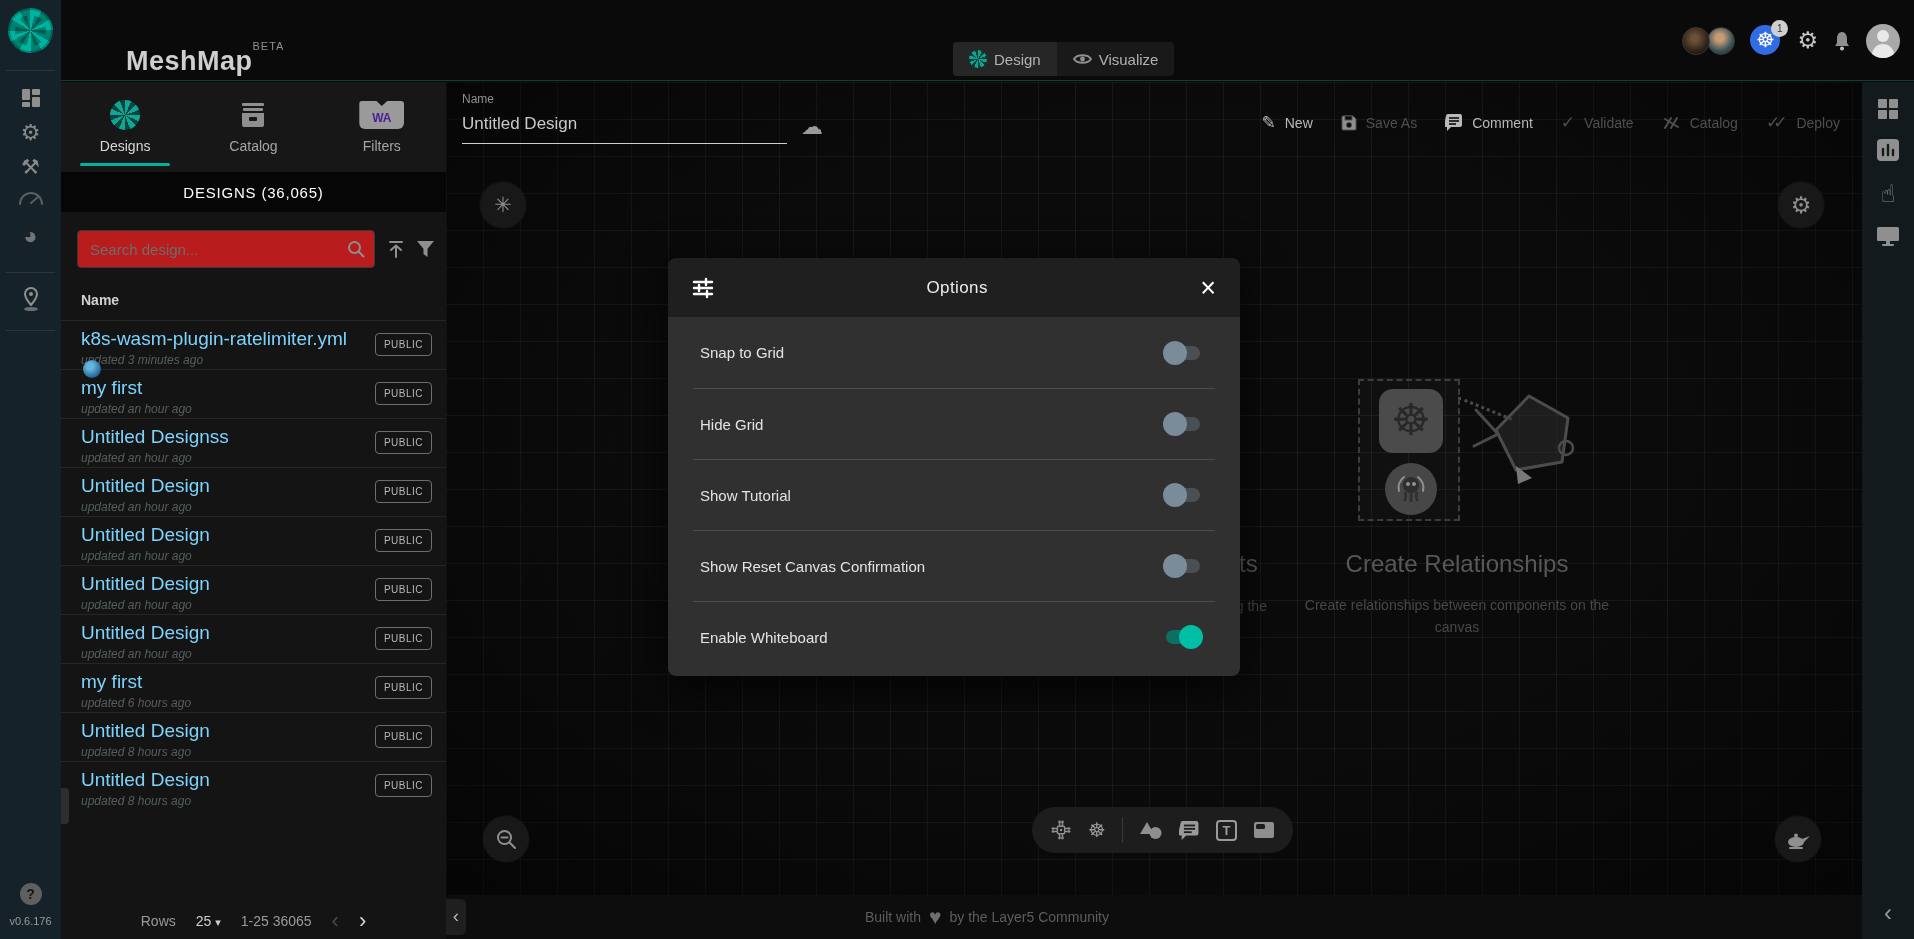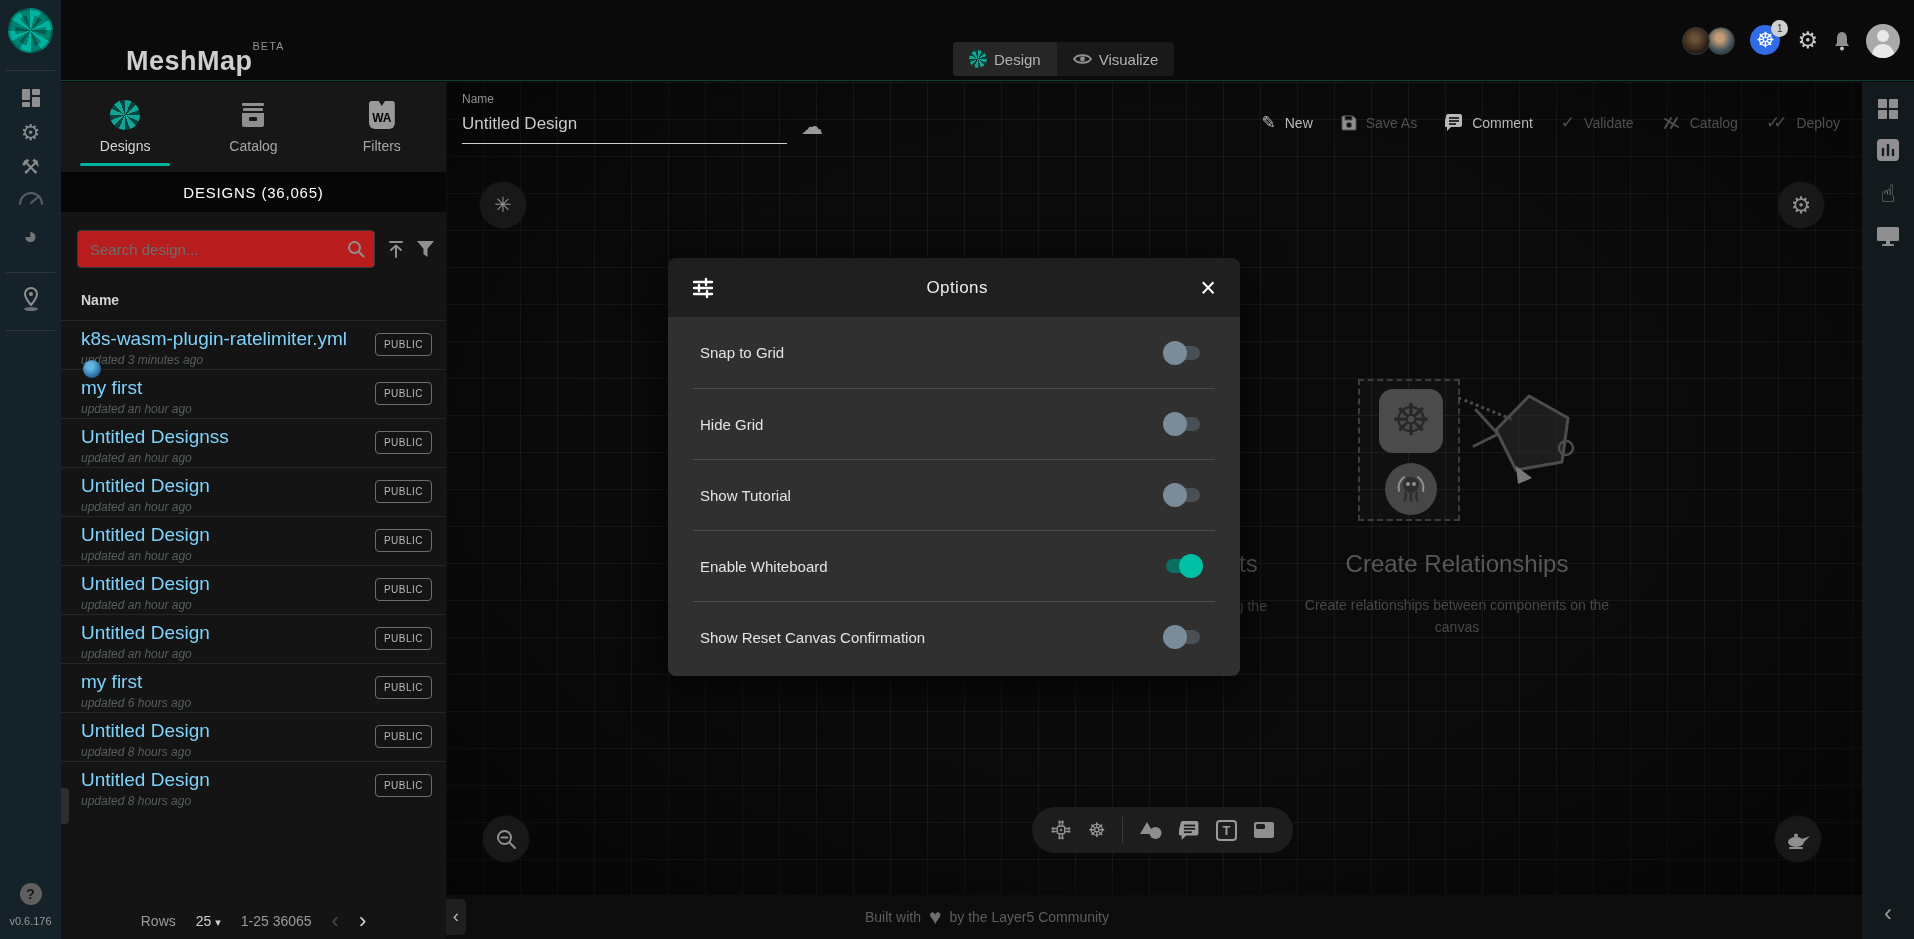--- a/index.html
+++ b/index.html
@@ -52,21 +52,21 @@
   .panel { position:absolute; left:61px; top:82px; width:385px; bottom:0; background:#141414; z-index:20; }
   .ptabs { position:absolute; left:0; top:0; right:0; height:90px; background:#171717; display:flex; }
   .ptab { flex:1; display:flex; flex-direction:column; align-items:center; justify-content:center; gap:8px;
     font-size:14px; color:#a5a5a5; cursor:pointer; position:relative; }
   .ptab.active { color:#d6d6d6; }
   .ptab.active::after { content:''; position:absolute; bottom:6px; left:15%; width:70%; height:3px;
     border-radius:2px; background:#00B39F; }
   .ptab .tico { height:30px; display:flex; align-items:center; color:#8f8f8f; }
   .pinwheel-lg { width:30px; height:30px; border-radius:50%;
     background:repeating-conic-gradient(#10a695 0 25deg,#0a4640 25deg 45deg); }
-  .wa-chip { width:26px; height:28px; background:#9a9a9a; border-radius:3px 3px 6px 6px; color:#000000;
+  .wa-chip { width:45px; height:28px; background:#9a9a9a; border-radius:3px 3px 6px 6px; color:#4c1d95;
     font-weight:bold; font-size:12px; text-align:center; line-height:34px; clip-path:polygon(0 0,38% 0,50% 18%,62% 0,100% 0,100% 100%,0 100%); }
   .sec-band { position:absolute; left:0; top:90px; right:0; height:40px; background:#060606;
     display:flex; align-items:center; justify-content:center; font-size:15px; color:#ffffff; letter-spacing:.8px; }
   .search-row { position:absolute; left:16px; top:148px; right:12px; height:38px; display:flex; align-items:center; gap:12px; }
   .search-box { flex:1; position:relative; height:38px; }
   .search-box input { width:100%; height:100%; background:#b91c1c; border:1px solid #3a3a3a; border-radius:4px;
     color:#bdbdbd; font-size:15px; padding:0 36px 0 12px; outline:none; font-family:inherit; }
   .search-box input::placeholder { color:#6d6d6d; }
   .search-ic { position:absolute; right:10px; top:10px; }
   .funnel { width:17px; height:16px; background:#8f8f8f;
@@ -529,28 +529,28 @@
           <span class="knob"></span>
         </span>
     </div>
     <div class="mrow">
       <span class="mlabel">Show Tutorial</span>
       <span class="toggle">
           <span class="knob"></span>
         </span>
     </div>
     <div class="mrow">
+      <span class="mlabel">Show Reset Canvas Confirmation</span>
+      <span class="toggle">
+          <span class="knob"></span>
+        </span>
+    </div>
+    <div class="mrow">
       <span class="mlabel">Enable Whiteboard</span>
       <span class="toggle on">
-          <span class="knob"></span>
-        </span>
-    </div>
-    <div class="mrow">
-      <span class="mlabel">Show Reset Canvas Confirmation</span>
-      <span class="toggle">
           <span class="knob"></span>
         </span>
     </div>
   </div>
 </div>
 
 <div class="rightbar">
   <span class="rb-ic">
     <svg width="22" height="22" viewBox="0 0 22 22">
         <rect class="f" x="1" y="1" width="9" height="9" rx="1"></rect>

